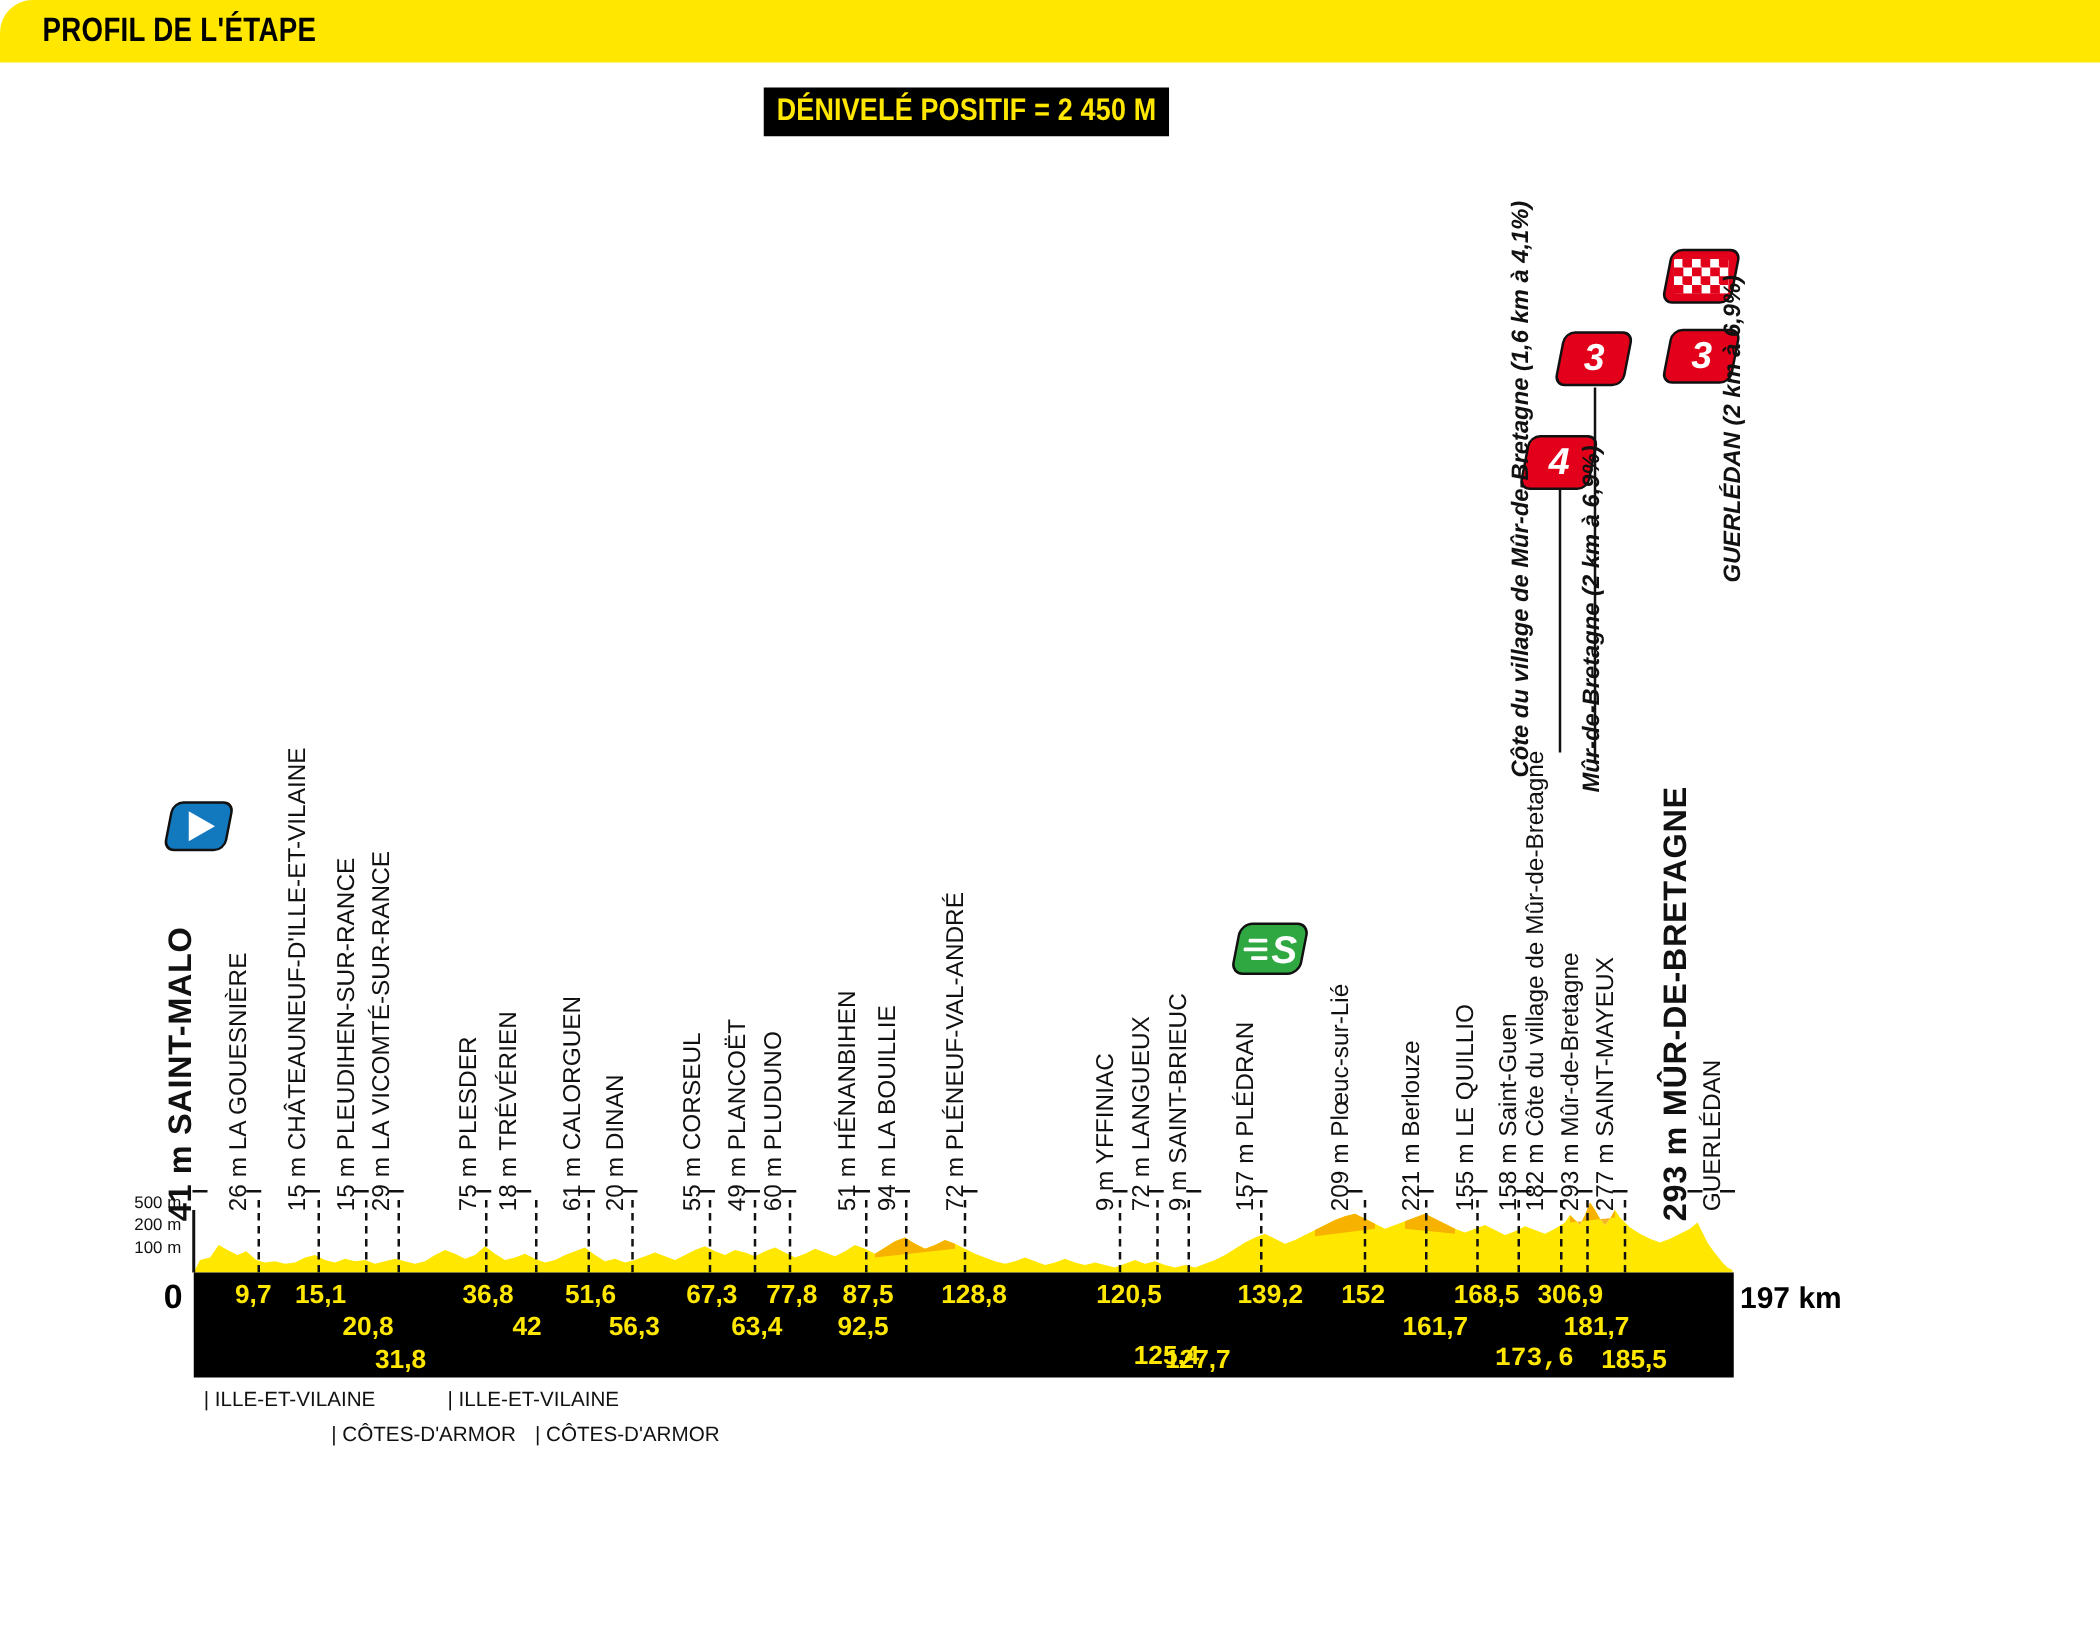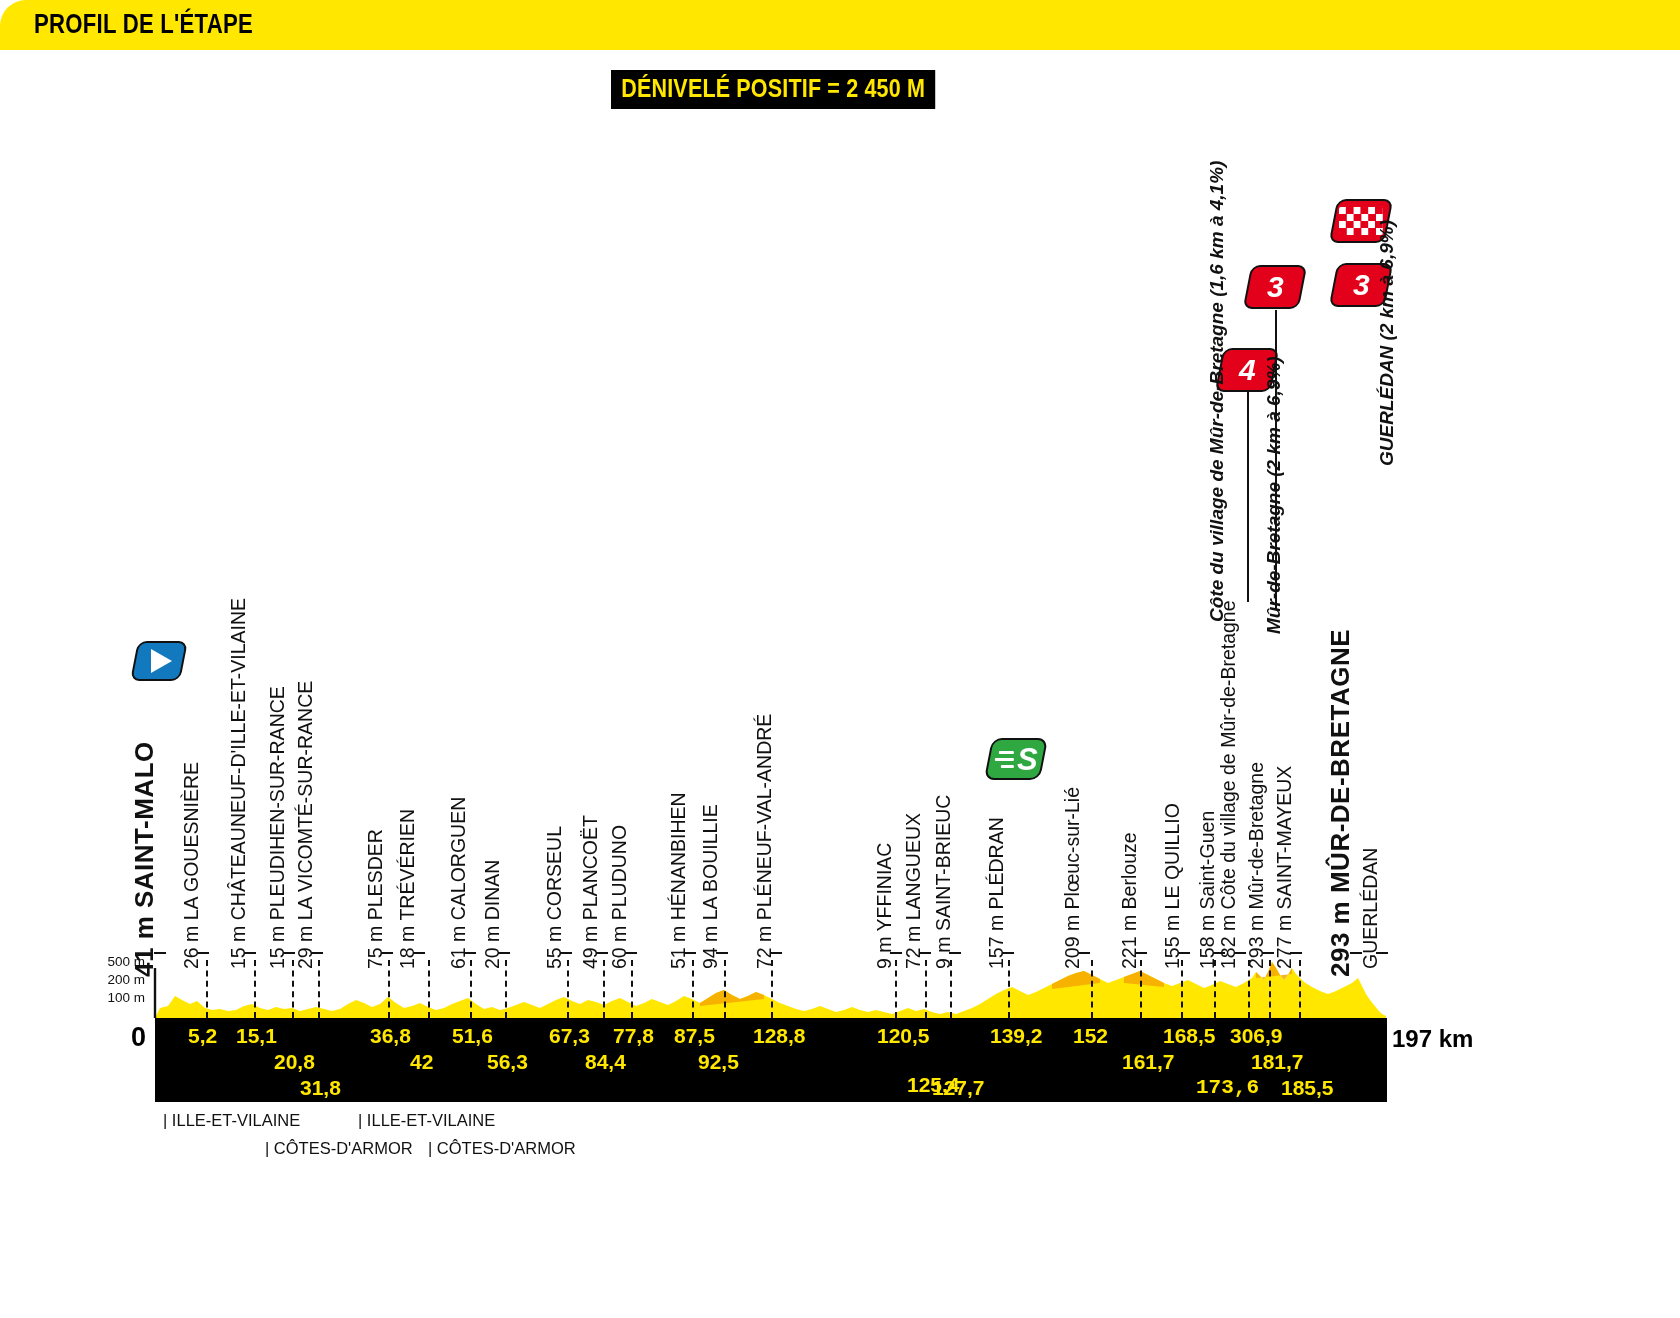--- a/index.html
+++ b/index.html
@@ -298,33 +298,33 @@
       <div class="dashline yellow" style="left: 1269px; top: 1018px; height: 44px;"></div>
       <div class="dashline" style="left: 1299px; top: 960px; height: 58px;"></div>
       <div class="dashline yellow" style="left: 1299px; top: 1018px; height: 70px;"></div>
     </div>
 
   <div class="blackbar" style="left:155px;top:1018px;width:1232px;height:84px;"></div>
   <div class="zero" style="left:131px;top:1022px;">0</div>
   <div class="totalkm" style="left:1392px;top:1025px;">197 km</div>
 
   <div id="km-layer">
-      <div class="kmlabel" style="left: 188px; top: 1024px;">5,2</div>
+      <div class="kmlabel" style="left: 188px; top: 1024px;">9,7</div>
       <div class="kmlabel" style="left: 236px; top: 1024px;">15,1</div>
       <div class="kmlabel" style="left: 274px; top: 1050px;">20,8</div>
       <div class="kmlabel" style="left: 300px; top: 1076px;">31,8</div>
       <div class="kmlabel" style="left: 370px; top: 1024px;">36,8</div>
       <div class="kmlabel" style="left: 410px; top: 1050px;">42</div>
       <div class="kmlabel" style="left: 452px; top: 1024px;">51,6</div>
       <div class="kmlabel" style="left: 487px; top: 1050px;">56,3</div>
       <div class="kmlabel" style="left: 549px; top: 1024px;">67,3</div>
-      <div class="kmlabel" style="left: 585px; top: 1050px;">84,4</div>
+      <div class="kmlabel" style="left: 585px; top: 1050px;">63,4</div>
       <div class="kmlabel" style="left: 613px; top: 1024px;">77,8</div>
       <div class="kmlabel" style="left: 674px; top: 1024px;">87,5</div>
-      <div class="kmlabel" style="left: 698px; top: 1050px;">92,5</div>
+      <div class="kmlabel" style="left: 670px; top: 1050px;">92,5</div>
       <div class="kmlabel" style="left: 753px; top: 1024px;">128,8</div>
       <div class="kmlabel" style="left: 877px; top: 1024px;">120,5</div>
       <div class="kmlabel" style="left: 907px; top: 1050px; margin-top: 23px;">125,4</div>
       <div class="kmlabel" style="left: 932px; top: 1076px;">127,7</div>
       <div class="kmlabel" style="left: 990px; top: 1024px;">139,2</div>
       <div class="kmlabel" style="left: 1073px; top: 1024px;">152</div>
       <div class="kmlabel" style="left: 1122px; top: 1050px;">161,7</div>
       <div class="kmlabel" style="left: 1163px; top: 1024px;">168,5</div>
       <div class="kmlabel" style="left: 1196px; top: 1076px; font-family: Liberation Mono, monospace;">173,6</div>
       <div class="kmlabel" style="left: 1230px; top: 1024px;">306,9</div>

